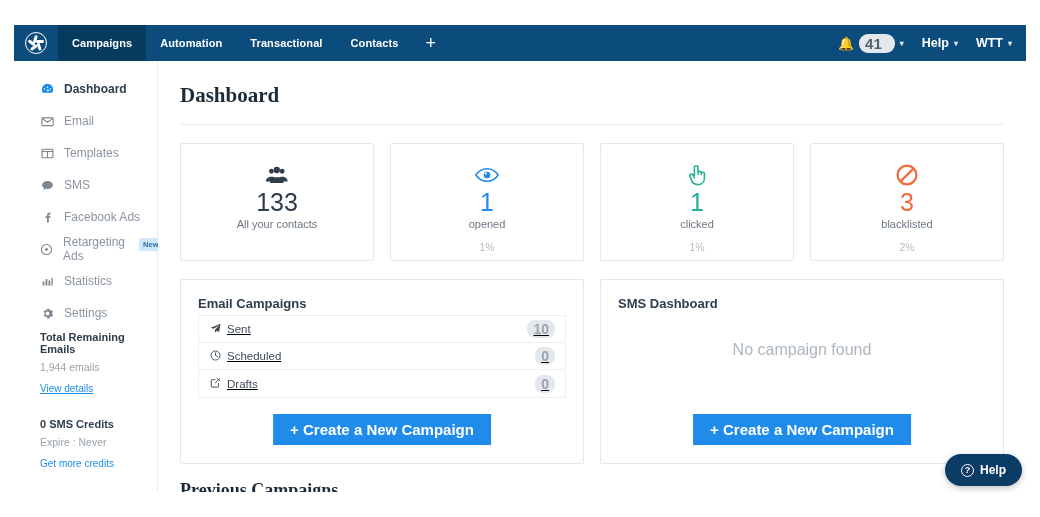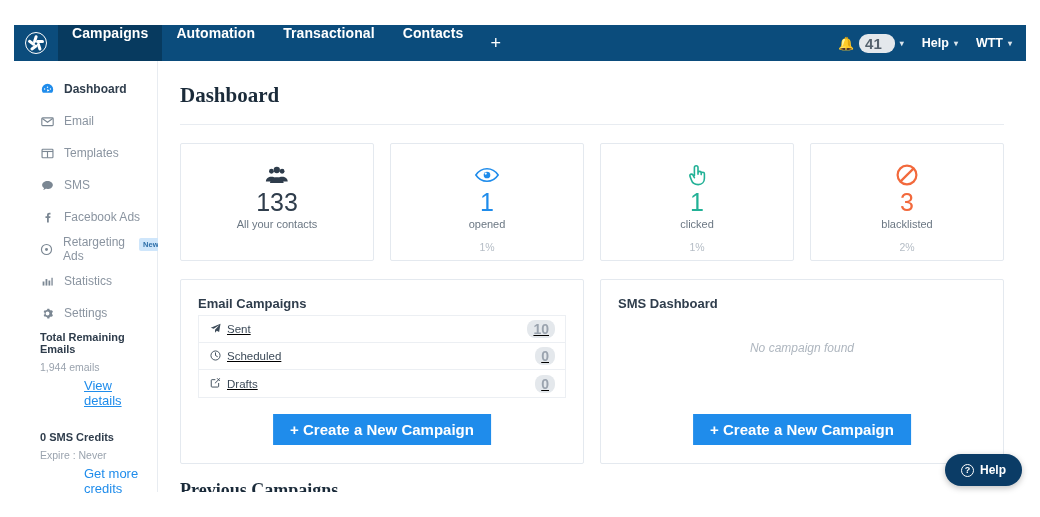--- a/index.html
+++ b/index.html
@@ -31,22 +31,22 @@
     position: absolute; width: 8px; height: 3px; background: #fff; border-radius: 2px;
   }
   .logo-mark i:nth-child(1) { transform: rotate(0deg) translate(4px,-2px); }
   .logo-mark i:nth-child(2) { transform: rotate(72deg) translate(4px,-2px); }
   .logo-mark i:nth-child(3) { transform: rotate(144deg) translate(4px,-2px); }
   .logo-mark i:nth-child(4) { transform: rotate(216deg) translate(4px,-2px); }
   .logo-mark i:nth-child(5) { transform: rotate(288deg) translate(4px,-2px); }
 
   .nav-items { display: flex; align-items: stretch; }
   .nav-item {
-    display: flex; padding: 0 14px;
-    color: #ffffff; font-size: 14px; font-weight: bold;
+    display: flex; align-items: center; padding: 16px 14px;
+    color: #ffffff; font-size: 11px; font-weight: bold;
     letter-spacing: .1px; cursor: pointer; white-space: nowrap;
   }
   .nav-item.active { background: #073a5f; }
   .nav-plus {
     display: flex; align-items: center; padding: 0 13px;
     color: #fff; font-size: 18px; font-weight: 300; cursor: pointer;
   }
   .nav-right { margin-left: auto; display: flex; align-items: center; padding-right: 14px; gap: 18px; }
   .nav-right-item {
     display: flex; align-items: center; gap: 5px;
@@ -76,21 +76,21 @@
   }
   .side-item.active { color: #2f3d4c; font-weight: bold; }
   .side-item.active .s-ico { color: #1f8ceb; }
   .new-badge {
     background: #cfe6fb; color: #2f6fa8; font-size: 7.5px; font-weight: bold;
     border-radius: 2px; padding: 2px 4px; margin-left: 4px; position: relative; top: -5px;
   }
   .side-footer { position: absolute; top: 270px; left: 26px; right: 12px; }
   .sf-title { font-size: 11px; font-weight: bold; color: #2f3d4c; margin-bottom: 6px; }
   .sf-sub { font-size: 10.5px; color: #9aa3ae; margin-bottom: 5px; }
-  .sf-link { font-size: 13px; color: #1f8ceb; text-decoration: underline; cursor: pointer; display: inline-block; margin-left: 44px; }
+  .sf-link { font-size: 10px; color: #1f8ceb; text-decoration: underline; cursor: pointer; display: inline-block; }
   .sf-gap { height: 22px; }
 
   
   .main { position: absolute; top: 61px; left: 158px; right: 14px; bottom: 25px; background: #fff; overflow: hidden; }
   .page-title {
     font-family: "Liberation Serif", serif; font-size: 21px; font-weight: bold;
     color: #1b2b3a; padding: 22px 0 0 22px;
   }
   .title-rule { margin: 16px 22px 0 22px; border-top: 1px solid #e8ecf1; }
 
@@ -113,21 +113,21 @@
     height: 27px; padding: 0 10px 0 11px; border-bottom: 1px solid #eceff3;
     font-size: 11.5px; color: #3c4a58; cursor: pointer;
   }
   .row:last-child { border-bottom: none; }
   .row-left { display: flex; align-items: center; gap: 6px; }
   .row-ico { font-size: 11px; color: #3c4a58; }
   .count-pill {
     background: #e4e8ec; color: #9aa3ae; border-radius: 8px;
     font-size: 14px; font-weight: bold; padding: 2px 6px; line-height: 1; min-width: 17px; text-align: center;
   }
-  .empty-msg { text-align: center; font-size: 12px; color: #aeb6bf; font-style: italic; margin-top: 30px; }
+  .empty-msg { text-align: center; font-size: 16px; color: #aeb6bf; margin-top: 30px; }
   .btn-primary {
     position: absolute; bottom: 18px; left: 50%; transform: translateX(-50%);
     background: #1f8ceb; color: #fff; border: none; border-radius: 0;
     font-size: 15px; font-weight: bold; padding: 7px 17px; cursor: pointer; white-space: nowrap;
     font-family: "Liberation Sans", sans-serif;
   }
   .section-heading-clipped {
     font-family: "Liberation Serif", serif; font-size: 18px; font-weight: bold;
     color: #1b2b3a; padding: 16px 0 0 22px;
   }

